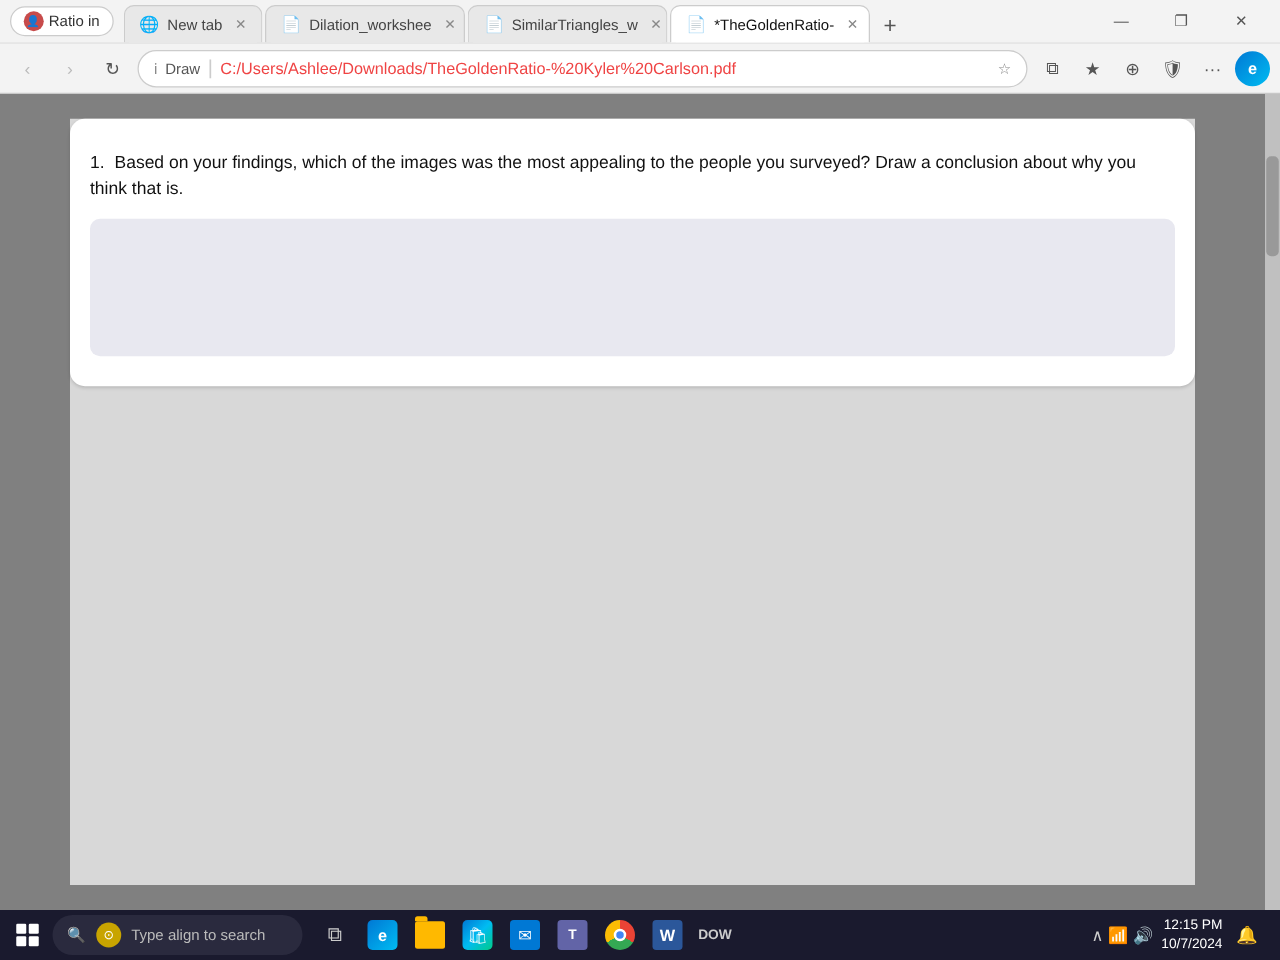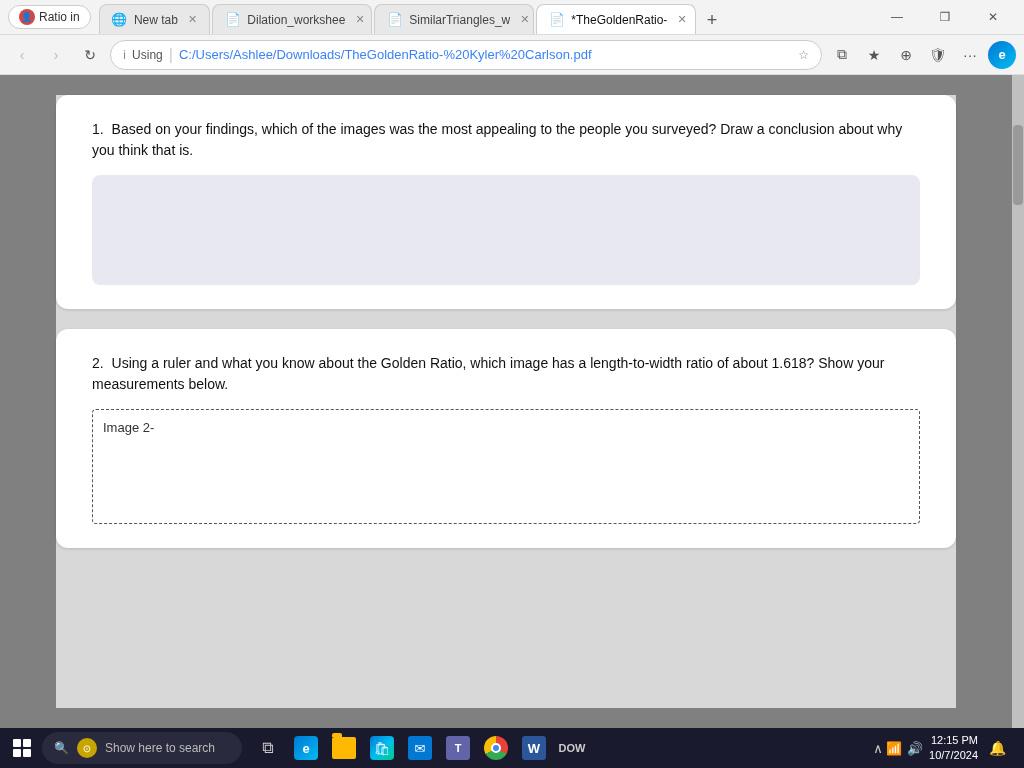--- a/index.html
+++ b/index.html
@@ -142,21 +142,21 @@
       align-items: center;
       background: white;
       border: 1px solid #ccc;
       border-radius: 20px;
       padding: 0 12px;
       height: 30px;
       gap: 6px;
     }
     .url-text {
       font-size: 13px;
-      color: #3b82f6;
+      color: #ef4444;
       flex: 1;
     }
     .url-icon { color: #888; font-size: 12px; }
     .toolbar-icons {
       display: flex;
       align-items: center;
       gap: 4px;
     }
     .toolbar-icon-btn {
       width: 28px;
@@ -203,21 +203,21 @@
     .pdf-page {
       background: #d8d8d8;
       width: 100%;
       max-width: 900px;
     }
 
     
     .question-card {
       background: white;
       border-radius: 12px;
-      padding: 24px 36px;
+      padding: 24px 16px;
       margin-bottom: 20px;
       box-shadow: 0 1px 3px rgba(0,0,0,0.15);
     }
     .question-text {
       font-size: 14px;
       color: #111;
       margin-bottom: 14px;
       line-height: 1.5;
     }
     .answer-box {
@@ -513,21 +513,21 @@
     <button class="win-btn close">✕</button>
   </div>
 </div>
 
 <div class="address-bar">
   <button class="nav-btn" disabled="">‹</button>
   <button class="nav-btn" disabled="">›</button>
   <button class="nav-btn">↻</button>
   <div class="url-box">
     <span class="url-icon">ℹ</span>
-    <span class="url-icon" style="color:#555; font-size:12px;">Using</span>
+    <span class="url-icon" style="color:#555; font-size:12px;">Draw</span>
     <span style="color:#ccc;">|</span>
     <span class="url-text">C:/Users/Ashlee/Downloads/TheGoldenRatio-%20Kyler%20Carlson.pdf</span>
     <span class="url-icon">☆</span>
   </div>
   <div class="toolbar-icons">
     <button class="toolbar-icon-btn">⧉</button>
     <button class="toolbar-icon-btn">★</button>
     <button class="toolbar-icon-btn">⊕</button>
     <button class="toolbar-icon-btn">🛡</button>
     <button class="toolbar-icon-btn">···</button>
@@ -540,29 +540,20 @@
     <div class="pdf-page">
 
       <div class="question-card">
         <div class="question-text">
           <span class="q-number">1.</span>
           <span>Based on your findings, which of the images was the most appealing to the people you surveyed? Draw a conclusion about why you think that is.</span>
         </div>
         <div class="answer-box"></div>
       </div>
 
-      <div class="question-card">
-        <div class="question-text">
-          <span class="q-number">2.</span>
-          <span>Using a ruler and what you know about the Golden Ratio, which image has a length-to-width ratio of about 1.618? Show your measurements below.</span>
-        </div>
-        <div class="answer-box-dotted">
-          <span>Image 2-</span>
-        </div>
-      </div>
 
 
     </div>
   </div>
 
   <div class="scrollbar">
     <div class="scrollbar-thumb"></div>
   </div>
 </div>
 
@@ -572,21 +563,21 @@
       <div></div>
         <div></div>
         <div></div>
         <div></div>
     </div>
   </div>
 
   <div class="search-bar">
     <span class="search-icon">🔍</span>
     <div class="search-coin">⊙</div>
-    <span class="search-text">Show here to search</span>
+    <span class="search-text">Type align to search</span>
   </div>
 
   <div class="taskbar-apps">
     <div class="taskbar-app-btn">
       <span style="color:#ccc; font-size:16px;">⧉</span>
     </div>
     <div class="taskbar-app-btn">
       <div class="app-icon-edge">e</div>
     </div>
     <div class="taskbar-app-btn">

